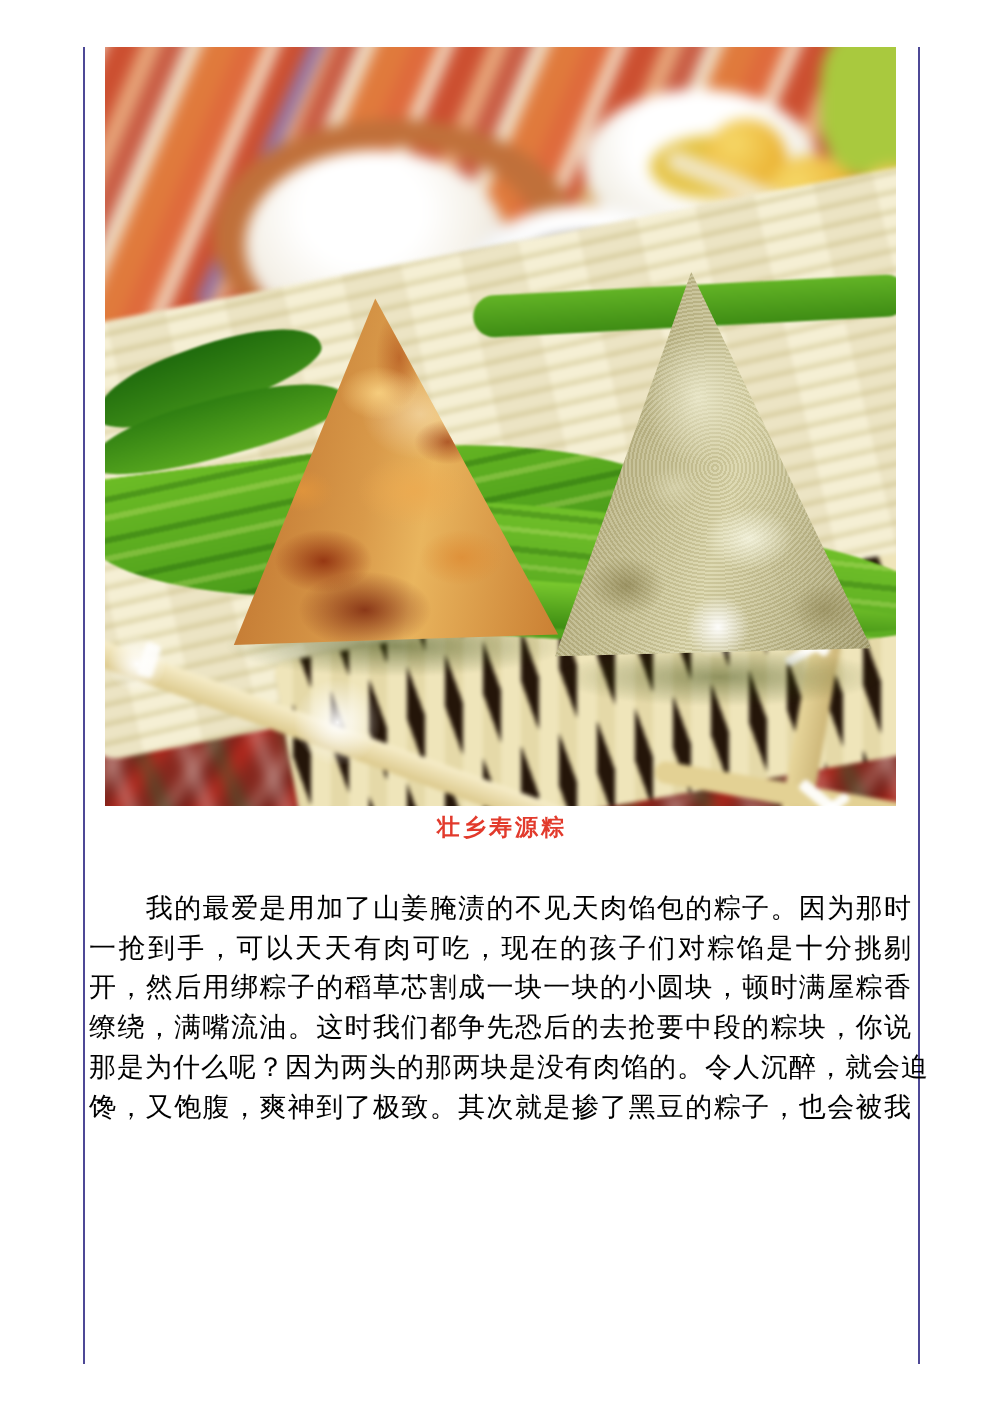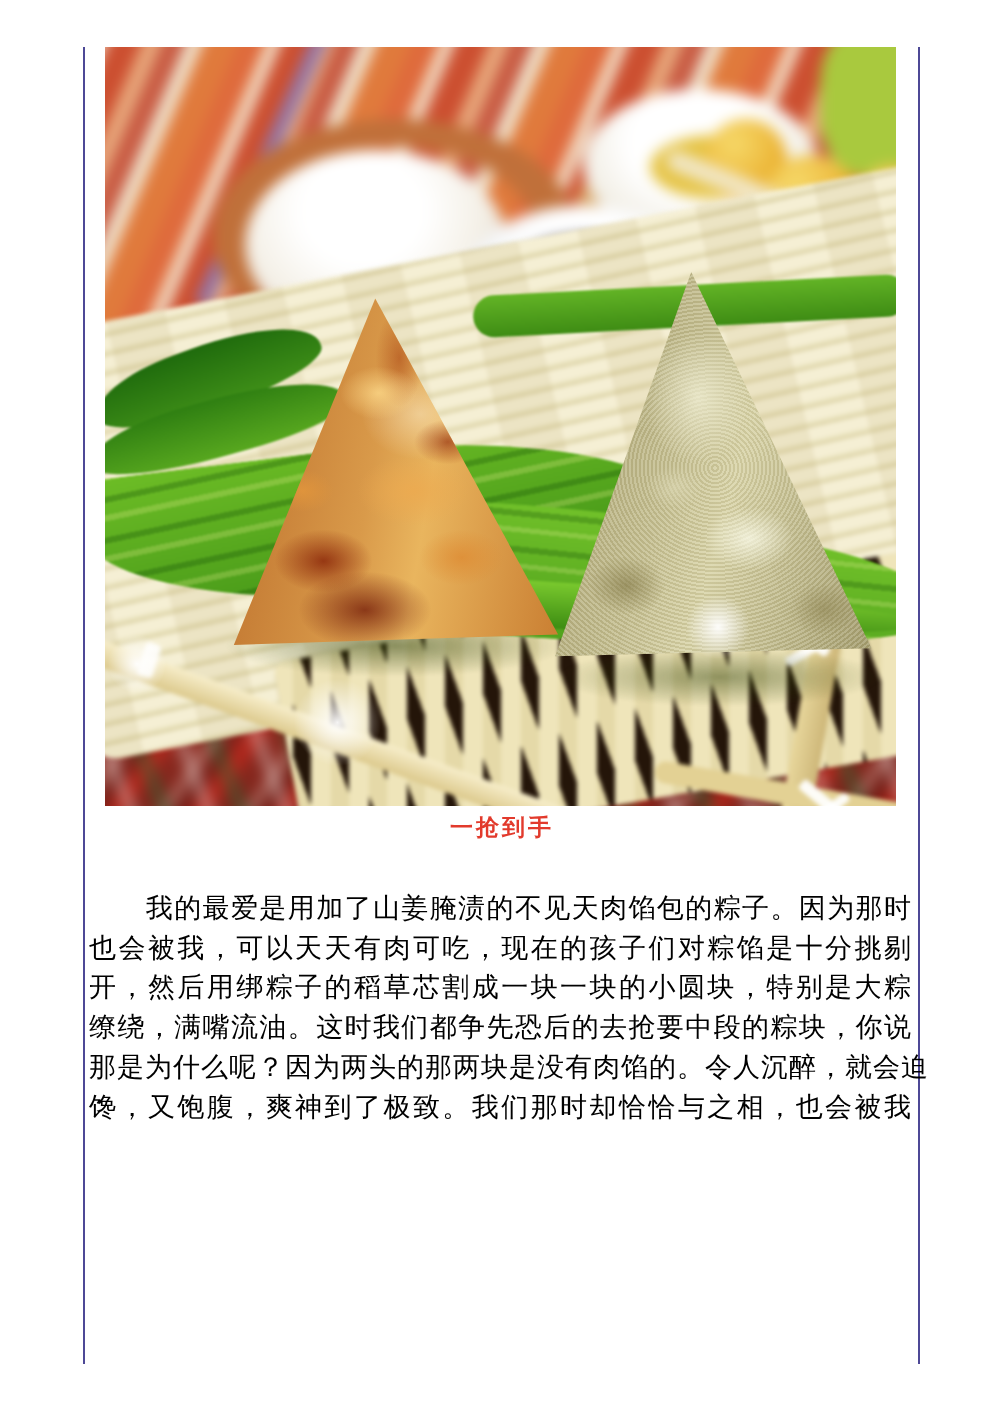--- a/index.html
+++ b/index.html
@@ -204,22 +204,22 @@
   </div>
 
   <div class="zongzi-left"></div>
   <div class="zongzi-right"></div>
 
   <div class="glint g1"></div>
   <div class="glint g2"></div>
   <div class="glint g3"></div>
 </figure>
 
-<div class="caption">一抢到手</div>
+<div class="caption">壮乡寿源粽</div>
 
 <div class="article">
     <div class="line">　　我的最爱是用加了山姜腌渍的不见天肉馅包的粽子。因为那时</div>
-    <div class="line">也会被我，可以天天有肉可吃，现在的孩子们对粽馅是十分挑剔</div>
-    <div class="line">开，然后用绑粽子的稻草芯割成一块一块的小圆块，特别是大粽</div>
+    <div class="line">一抢到手，可以天天有肉可吃，现在的孩子们对粽馅是十分挑剔</div>
+    <div class="line">开，然后用绑粽子的稻草芯割成一块一块的小圆块，顿时满屋粽香</div>
     <div class="line">缭绕，满嘴流油。这时我们都争先恐后的去抢要中段的粽块，你说</div>
     <div class="line">那是为什么呢？因为两头的那两块是没有肉馅的。令人沉醉，就会迫</div>
-    <div class="line">馋，又饱腹，爽神到了极致。我们那时却恰恰与之相，也会被我</div>
+    <div class="line">馋，又饱腹，爽神到了极致。其次就是掺了黑豆的粽子，也会被我</div>
   </div>
 
 </body></html>

